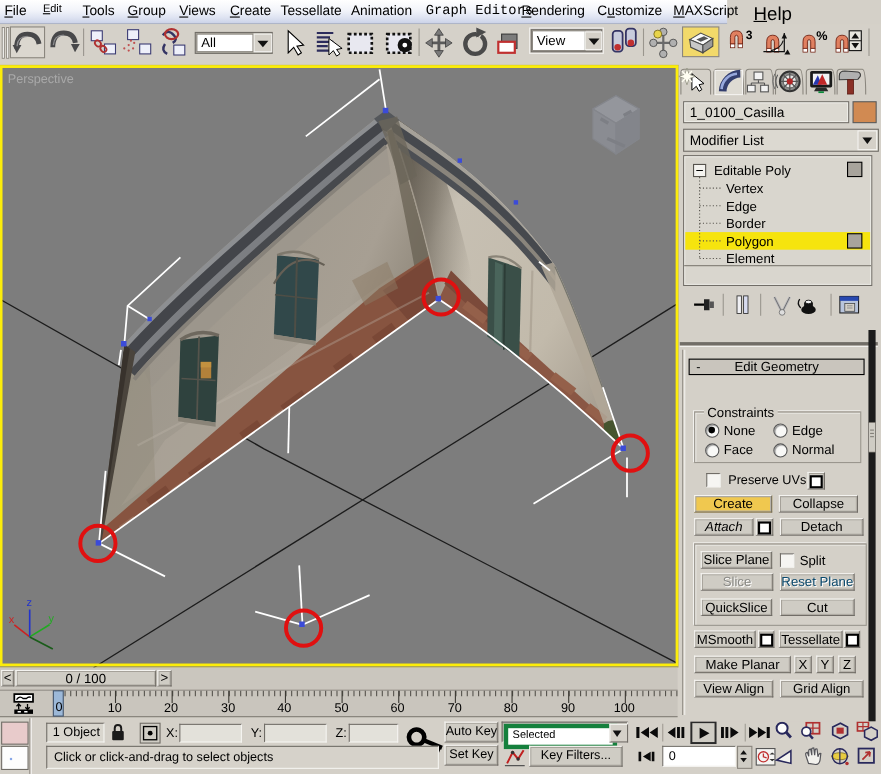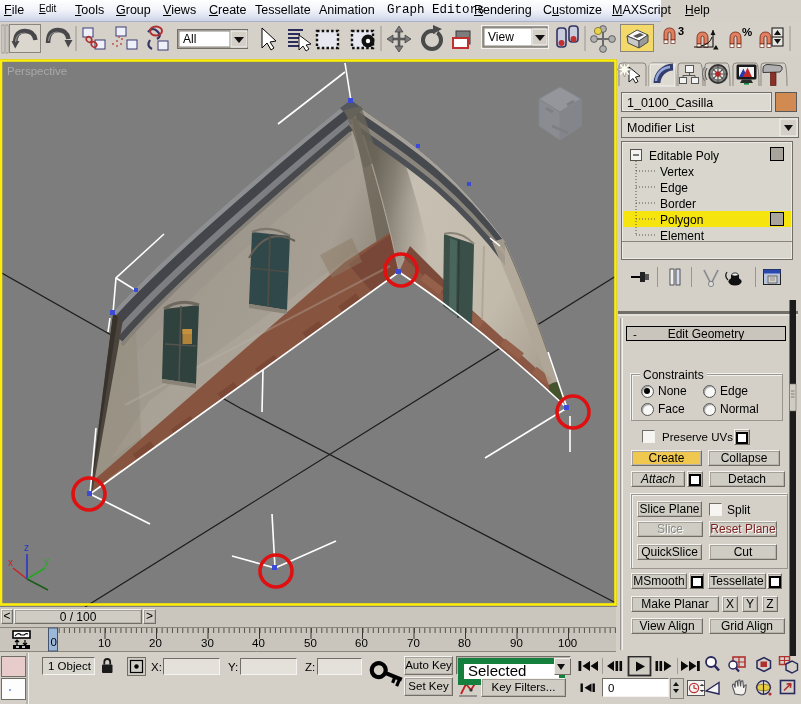--- a/index.html
+++ b/index.html
@@ -21,21 +21,21 @@
   <div class="lbl" style="left:75px;top:3px;font-size:12.5px;"><u>T</u>ools</div>
   <div class="lbl" style="left:116px;top:3px;font-size:12.5px;"><u>G</u>roup</div>
   <div class="lbl" style="left:163px;top:3px;font-size:12.5px;"><u>V</u>iews</div>
   <div class="lbl" style="left:209px;top:3px;font-size:12.5px;"><u>C</u>reate</div>
   <div class="lbl" style="left:255px;top:3px;font-size:12.5px;">Tessellate</div>
   <div class="lbl" style="left:319px;top:3px;font-size:12.5px;">Animation</div>
   <div class="lbl" style="left:387px;top:3px;font-size:12.5px;font-family:Liberation Mono, monospace;">Graph Editors</div>
   <div class="lbl" style="left:474px;top:3px;font-size:12.5px;"><u>R</u>endering</div>
   <div class="lbl" style="left:543px;top:3px;font-size:12.5px;">C<u>u</u>stomize</div>
   <div class="lbl" style="left:612px;top:3px;font-size:12.5px;"><u>M</u>AXScript</div>
-  <div class="lbl" style="left:685px;top:3px;font-size:12px;"><u>H</u>elp</div>
+  <div class="lbl" style="left:685px;top:3px;font-size:17px;"><u>H</u>elp</div>
 </div>
 
 <div class="abs" id="toolbar" style="left:0;top:22px;width:801px;height:37px;background:#d5d1c9;border-bottom:1px solid #97938b;">
 <svg width="801" height="37" viewBox="0 22 801 37" style="position:absolute;left:0;top:0;">
 
   <rect x="2" y="25" width="2" height="28" fill="#f2f1ee" stroke="#8a867e" stroke-width="0.8"></rect>
   <rect x="6" y="25" width="2" height="28" fill="#f2f1ee" stroke="#8a867e" stroke-width="0.8"></rect>
 
   <rect x="9.5" y="24.5" width="31" height="28" fill="#dbd7cf" stroke="#8a867e"></rect>
   <path d="M15 44 Q15 31 25 31 Q34 31 35.5 40" fill="none" stroke="#48484a" stroke-width="4.4"></path>
@@ -525,21 +525,21 @@
 
 <div class="btn" style="left:14px;top:416px;width:54px;height:16px;font-style:italic;">Attach</div>
 <div class="btn" style="left:70px;top:416px;width:16px;height:16px;"><span style="display:inline-block;width:8px;height:8px;border:2px solid #000;background:#fff;margin-top:2px;"></span></div>
 <div class="btn" style="left:92px;top:416px;width:76px;height:16px;">Detach</div>
 
 <div class="abs" style="left:14px;top:439px;width:155px;height:73px;border:1px solid #9a968e;box-shadow:1px 1px 0 #f2f1ee inset,-1px -1px 0 #f2f1ee;"></div>
 <div class="btn" style="left:20px;top:446px;width:65px;height:16px;">Slice Plane</div>
 <div class="sunk" style="left:92px;top:448px;width:13px;height:13px;background:#f6f5f2;"></div>
 <div class="lbl" style="left:110px;top:448px;">Split</div>
 <div class="btn" style="left:20px;top:466px;width:66px;height:16px;color:#8a8a86;text-shadow:1px 1px 0 #fff;">Slice</div>
-<div class="btn" style="left:92px;top:466px;width:68px;height:16px;color:#7f1d1d;text-shadow:1px 1px 0 #fff;">Reset Plane</div>
+<div class="btn" style="left:92px;top:466px;width:68px;height:16px;color:#0c4a6e;text-shadow:1px 1px 0 #fff;">Reset Plane</div>
 <div class="btn" style="left:20px;top:489px;width:65px;height:16px;">QuickSlice</div>
 <div class="btn" style="left:92px;top:489px;width:68px;height:16px;">Cut</div>
 
 <div class="btn" style="left:14px;top:518px;width:56px;height:16px;">MSmooth</div>
 <div class="btn" style="left:72px;top:518px;width:15px;height:16px;"><span style="display:inline-block;width:8px;height:8px;border:2px solid #000;background:#fff;margin-top:2px;"></span></div>
 <div class="btn" style="left:91px;top:518px;width:58px;height:16px;">Tessellate</div>
 <div class="btn" style="left:150px;top:518px;width:15px;height:16px;"><span style="display:inline-block;width:8px;height:8px;border:2px solid #000;background:#fff;margin-top:2px;"></span></div>
 <div class="btn" style="left:14px;top:541px;width:88px;height:16px;">Make Planar</div>
 <div class="btn" style="left:105px;top:541px;width:16px;height:16px;">X</div>
 <div class="btn" style="left:125px;top:541px;width:16px;height:16px;">Y</div>
@@ -678,25 +678,26 @@
   </g>
 </svg>
 
 <div class="sunk" style="left:42px;top:50px;width:53px;height:18px;background:#d9d6ce;"><span style="margin-left:5px;font-size:11.5px;line-height:17px;">1 Object</span></div>
 <div class="lbl" style="left:151px;top:54px;font-size:11.5px;">X:</div>
 <div class="sunk" style="left:163px;top:51px;width:57px;height:17px;background:#e3e1da;"></div>
 <div class="lbl" style="left:228px;top:54px;font-size:11.5px;">Y:</div>
 <div class="sunk" style="left:240px;top:51px;width:57px;height:17px;background:#e3e1da;"></div>
 <div class="lbl" style="left:305px;top:54px;font-size:11.5px;">Z:</div>
 <div class="sunk" style="left:317px;top:51px;width:45px;height:17px;background:#e3e1da;"></div>
+<div class="sunk" style="left:42px;top:71px;width:357px;height:21px;background:#d6d2ca;"><span style="margin-left:6px;font-size:11.5px;line-height:20px;">Click or click-and-drag to select objects</span></div>
 
 <div class="btn" style="left:404px;top:49px;width:49px;height:19px;line-height:17px;font-size:11.5px;">Auto Key</div>
 <div class="btn" style="left:404px;top:70px;width:49px;height:19px;line-height:17px;font-size:11.5px;">Set Key</div>
 <div class="sunk" style="left:456px;top:49px;width:115px;height:19px;background:#b6b2aa;"></div>
-<div class="abs" style="left:458px;top:51px;width:95px;height:15px;background:#fff;border:6px solid #15803d;font-size:15px;line-height:14px;"><span style="margin-left:4px;">Selected</span></div>
+<div class="abs" style="left:458px;top:51px;width:95px;height:15px;background:#fff;border:4px solid #15803d;font-size:10px;line-height:14px;"><span style="margin-left:4px;">Selected</span></div>
 <div class="abs" style="left:554px;top:51px;width:15px;height:15px;background:#d4d0c8;border:1px solid #f4f3f0;border-right-color:#716d67;border-bottom-color:#716d67;"></div>
 <div class="abs" style="left:557px;top:57px;width:0;height:0;border-left:4.5px solid transparent;border-right:4.5px solid transparent;border-top:6px solid #111;"></div>
 <div class="btn" style="left:481px;top:71px;width:85px;height:19px;line-height:17px;font-size:11.5px;">Key Filters...</div>
 
 <div class="sunk" style="left:602px;top:71px;width:67px;height:19px;background:#fff;"><span style="margin-left:5px;font-size:11.5px;line-height:18px;">0</span></div>
 <div class="abs" style="left:670px;top:71px;width:12px;height:19px;background:#cfccc4;border:1px solid #8a867e;">
   <div class="abs" style="left:2px;top:3px;width:0;height:0;border-left:3.5px solid transparent;border-right:3.5px solid transparent;border-bottom:4.5px solid #111;"></div>
   <div class="abs" style="left:2px;top:10px;width:0;height:0;border-left:3.5px solid transparent;border-right:3.5px solid transparent;border-top:4.5px solid #111;"></div>
 </div>
 </div>

